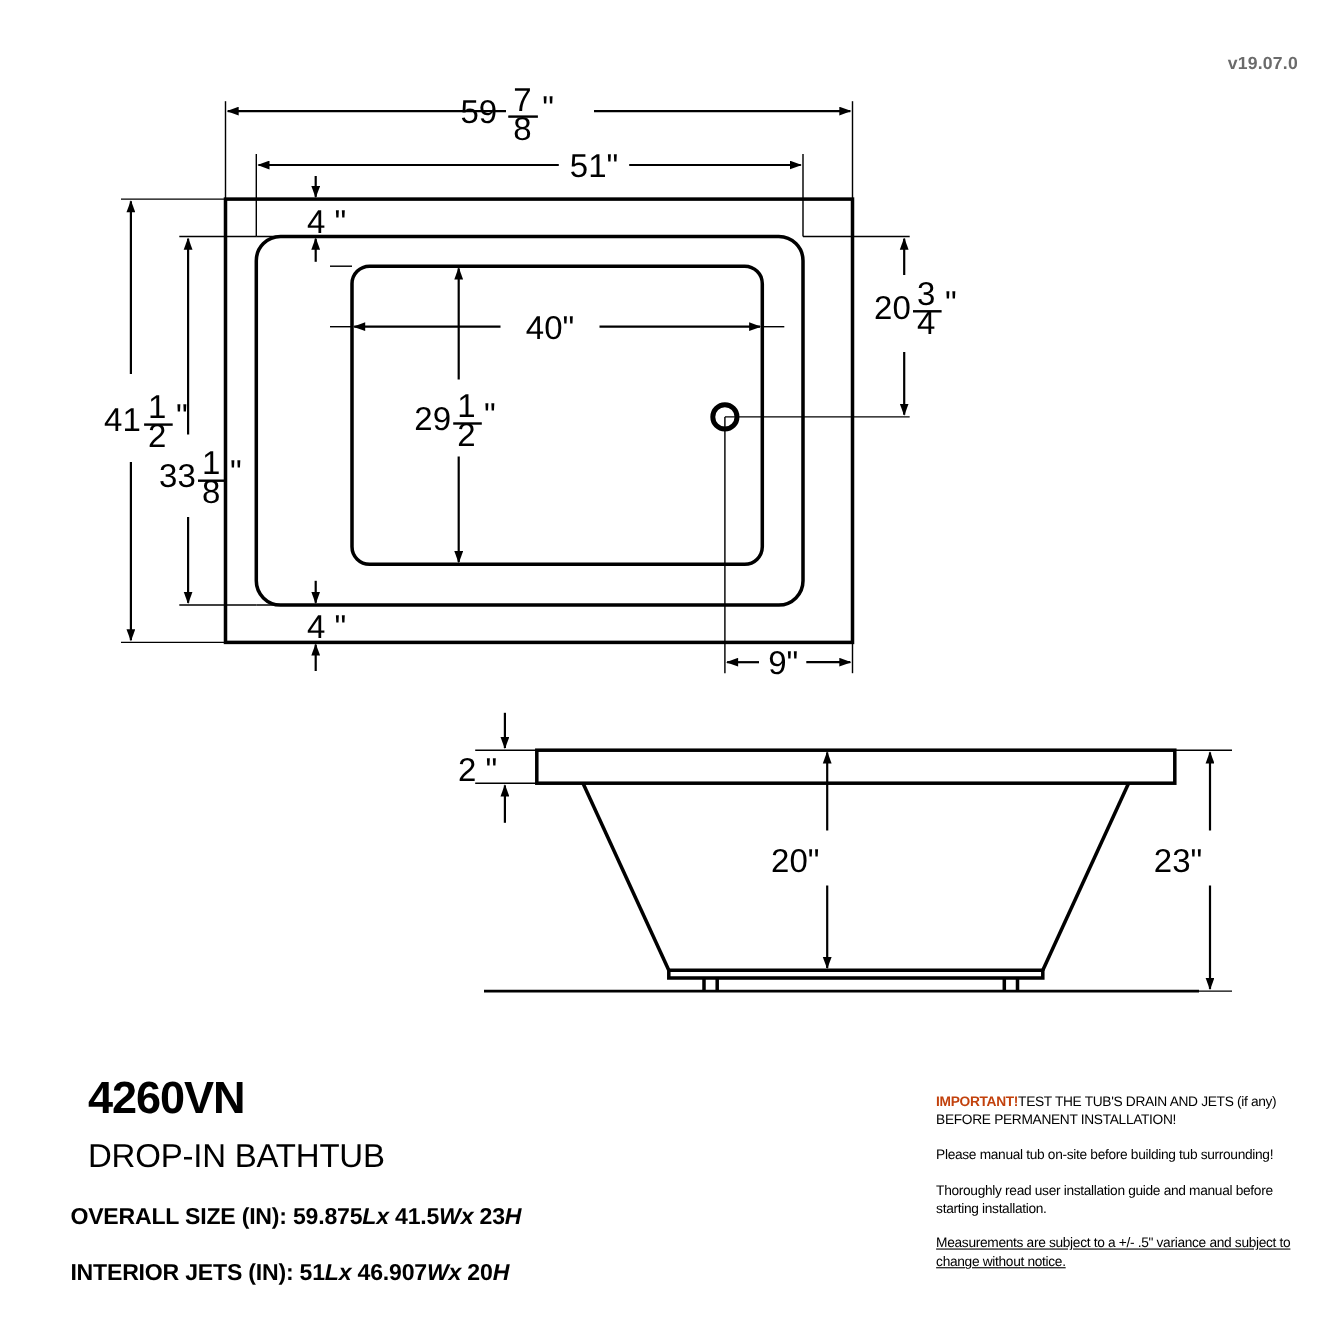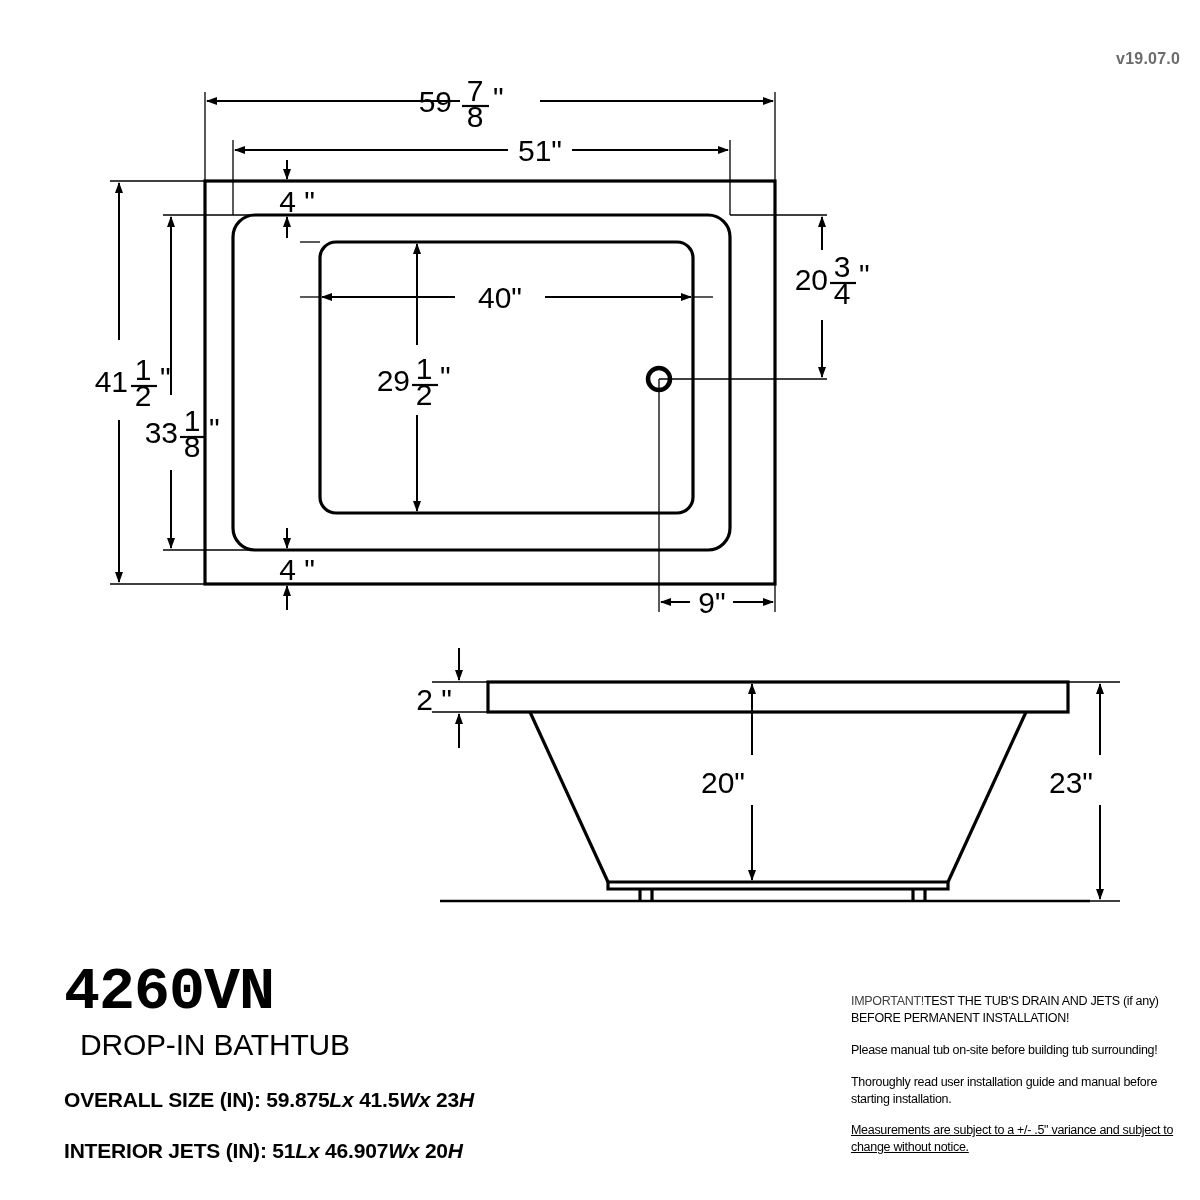--- a/index.html
+++ b/index.html
@@ -37,26 +37,25 @@
     font-size: 30px;
     fill: #000000;
   }
   .title-block {
     position: absolute;
     left: 64px;
     top: 962px;
     width: 620px;
   }
   #model-number {
-    font-size: 60px;
+    font-size: 41px;
     font-weight: bold;
     line-height: 1.0;
     letter-spacing: -1px;
-    margin: 0;
-    font-family: Liberation Mono, monospace;
+    margin: 16px;
   }
   #product-type {
     font-size: 30px;
     font-weight: normal;
     letter-spacing: -0.2px;
     margin: 6px 0 0 16px;
     line-height: 1.1;
   }
   .spec-line {
     font-size: 21px;
@@ -75,22 +74,22 @@
     width: 336px;
   }
   .note {
     font-size: 12.5px;
     line-height: 1.35;
     margin-bottom: 15px;
     letter-spacing: -0.3px;
   }
   .note:last-child { margin-bottom: 0; text-decoration: underline; }
   #important-tag {
-    color: #404040;
-    font-weight: normal;
+    color: #c2410c;
+    font-weight: bold;
   }
 </style>
 </head>
 <body>
 
 <div id="version-label">v19.07.0</div>
 
 <svg id="drawing-canvas" viewBox="0 0 1200 1200">
   <defs>
     <marker id="arrowEnd" markerWidth="12" markerHeight="12" refX="10" refY="4" orient="auto" markerUnits="userSpaceOnUse">

